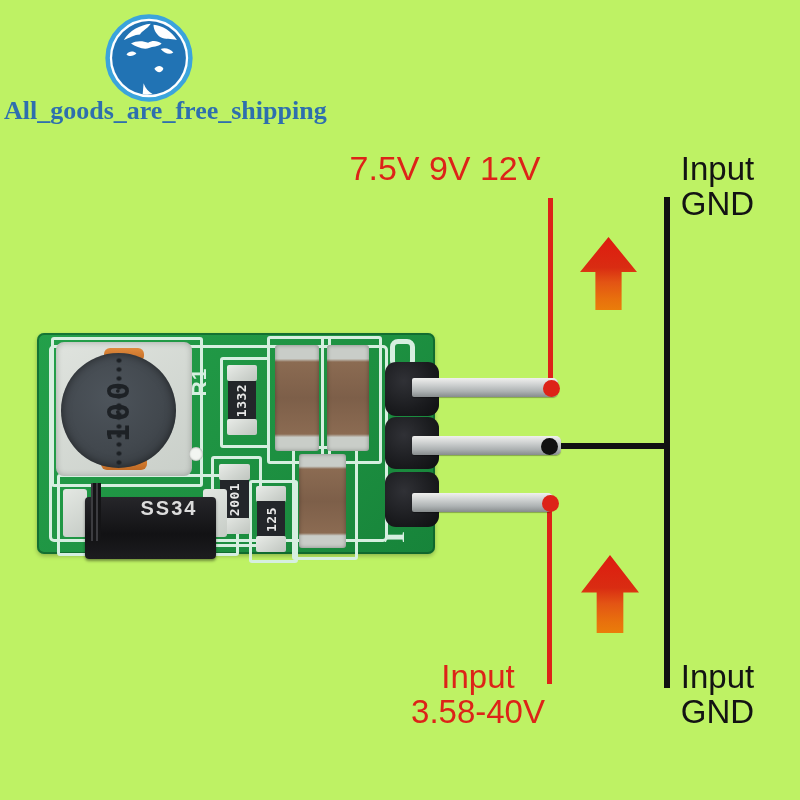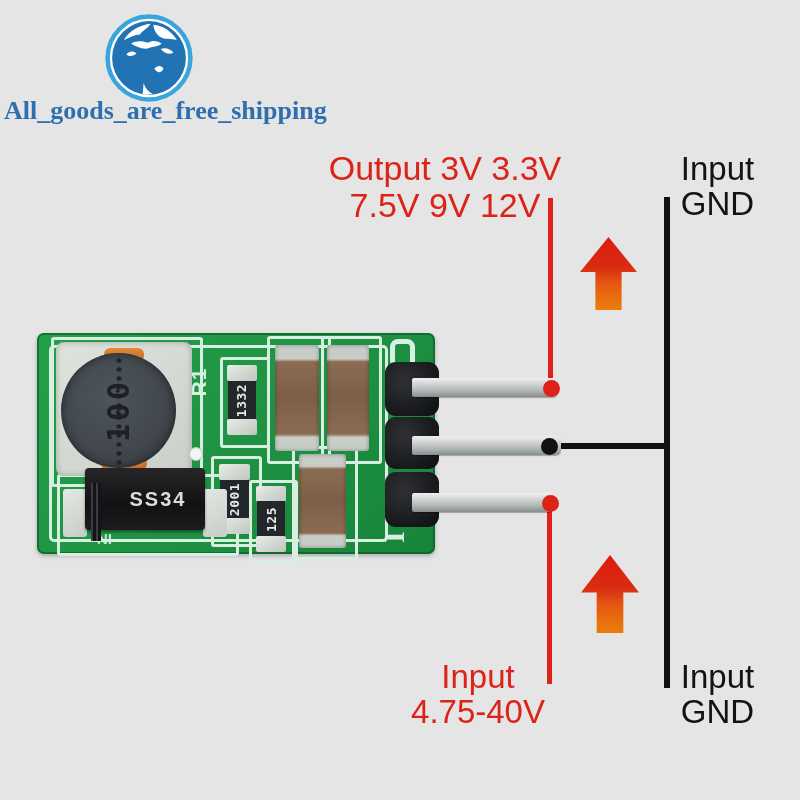--- a/index.html
+++ b/index.html
@@ -1,17 +1,17 @@
 <!DOCTYPE html>
 <html><head>
 <meta charset="utf-8">
 <style>
   html,body{margin:0;padding:0;background:#fff;}
   #canvas{
-    position:relative;width:800px;height:800px;background:#e5e5e5;overflow:hidden;
+    position:relative;width:800px;height:800px;background:#bef264;overflow:hidden;
     font-family:"Liberation Sans",sans-serif;
   }
   .abs{position:absolute;}
 
   
   #brand-text{
     left:4px;top:96px;width:310px;text-align:center;
     font-family:"Liberation Serif",serif;font-weight:700;font-size:26px;color:#2e6fae;
     letter-spacing:0px;white-space:nowrap;
   }
@@ -97,23 +97,24 @@
   
   .ceramic{position:absolute;border-radius:3px;background:linear-gradient(180deg,#c9cdc8 0%,#c9cdc8 13%,#8b6b52 16%,#7d5f49 50%,#8b6b52 84%,#c9cdc8 87%,#c9cdc8 100%);box-shadow:inset 0 0 4px rgba(0,0,0,.35);}
   #cap-1{left:238px;top:12px;width:44px;height:106px;}
   #cap-2{left:290px;top:12px;width:42px;height:106px;}
   #cap-3{left:262px;top:121px;width:47px;height:94px;}
 
   
   #diode-pad-left{left:26px;top:156px;width:24px;height:48px;}
   #diode-pad-right{left:166px;top:156px;width:24px;height:48px;}
   #diode-body{
-    left:48px;top:135px;width:120px;height:62px;background:linear-gradient(180deg,#26262a,#121214 60%,#1c1c1f);
-    border-radius:4px;display:flex;align-items:center;justify-content:center;
+    left:48px;top:164px;width:120px;height:62px;background:linear-gradient(180deg,#26262a,#121214 60%,#1c1c1f);
+    border-radius:4px;display:flex;justify-content:center;
     box-shadow:0 2px 3px rgba(0,0,0,.4);
+    padding-left:11px;
   }
   #diode-stripe{left:54px;top:150px;width:10px;height:58px;background:repeating-linear-gradient(90deg,#3c3c40 0 2px,#141416 2px 5px);}
   #diode-label{color:#dcdcdc;font-size:20px;font-weight:700;letter-spacing:2px;padding-left:26px;}
 
   
   #silk-inductor{left:14px;top:4px;width:146px;height:144px;}
   #silk-1332{left:183px;top:24px;width:44px;height:85px;}
   #silk-cap1{left:230px;top:3px;width:58px;height:122px;}
   #silk-cap2{left:284px;top:3px;width:55px;height:122px;}
   #silk-2001{left:174px;top:123px;width:45px;height:85px;}
@@ -164,30 +165,29 @@
 
   <div class="abs wire-red" id="output-wire"></div>
   <div class="abs wire-red" id="input-wire"></div>
   <div class="abs wire-black" id="gnd-vertical-wire"></div>
   <div class="abs wire-black" id="gnd-horizontal-wire"></div>
 
   <div class="abs up-arrow" id="arrow-top"></div>
   <div class="abs up-arrow" id="arrow-bottom"></div>
 
   <div class="abs ann" id="output-voltage-label">
-    <div>Output 3V 3.3V</div>
     <div>7.5V 9V 12V</div>
   </div>
   <div class="abs ann" id="output-gnd-label">
     <div>Input</div>
     <div>GND</div>
   </div>
   <div class="abs ann" id="input-voltage-label">
     <div>Input</div>
-    <div>4.75-40V</div>
+    <div>3.58-40V</div>
   </div>
   <div class="abs ann" id="input-gnd-label">
     <div>Input</div>
     <div>GND</div>
   </div>
 
   <div class="abs" id="pcb">
     <div class="abs silk" id="silk-border"></div>
 
     <div class="abs silk" id="silk-inductor"></div>

